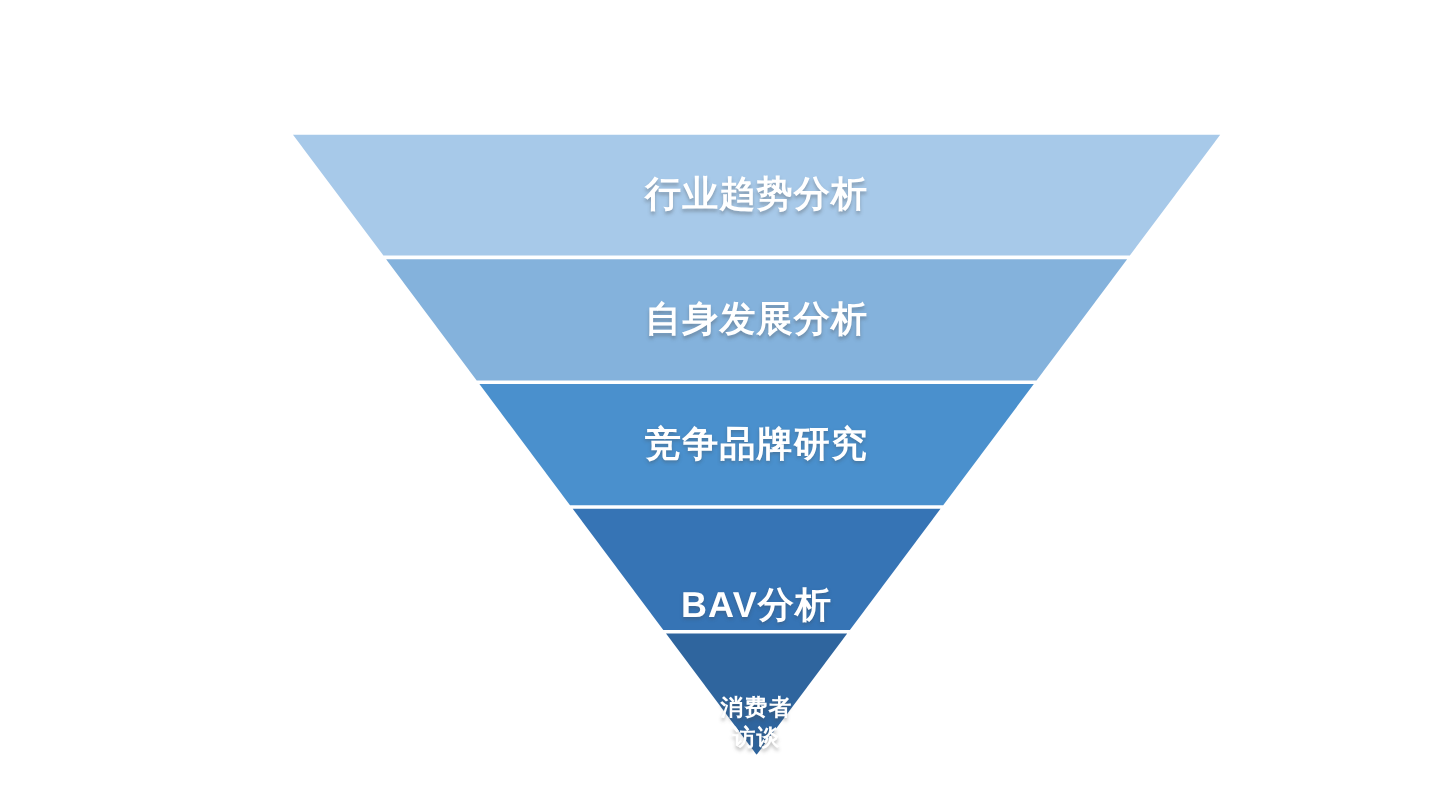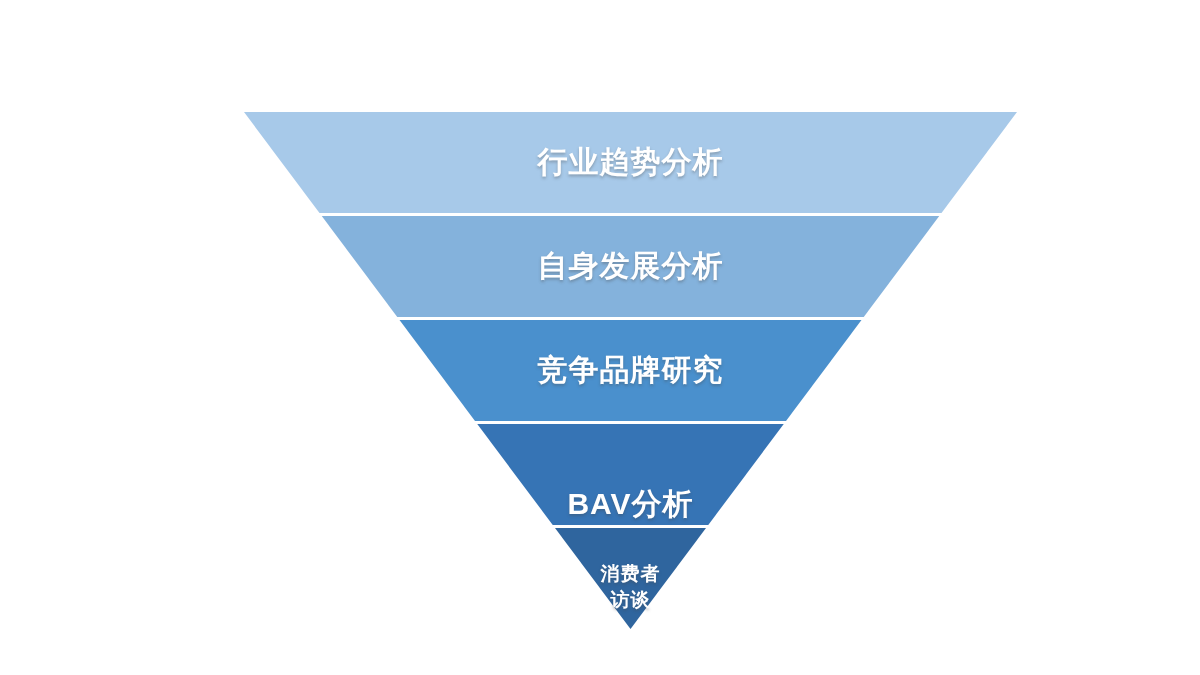--- a/index.html
+++ b/index.html
@@ -39,21 +39,21 @@
     color:#ffffff;
     font-weight:bold;
     text-align:center;
     text-shadow:0 2px 3px rgba(70,70,70,0.35);
     pointer-events:none;
   }
   .funnel-label.lv-big{font-size:30px;letter-spacing:1px;}
   .funnel-label.lv-small{
     font-size:19px;
     line-height:1.35;
-    justify-content:center;
+    justify-content:flex-end;
     padding-top:16px;
     box-sizing:border-box;
     letter-spacing:1px;
   }
 </style>
 </head>
 <body>
 
 <div class="slide">
 

